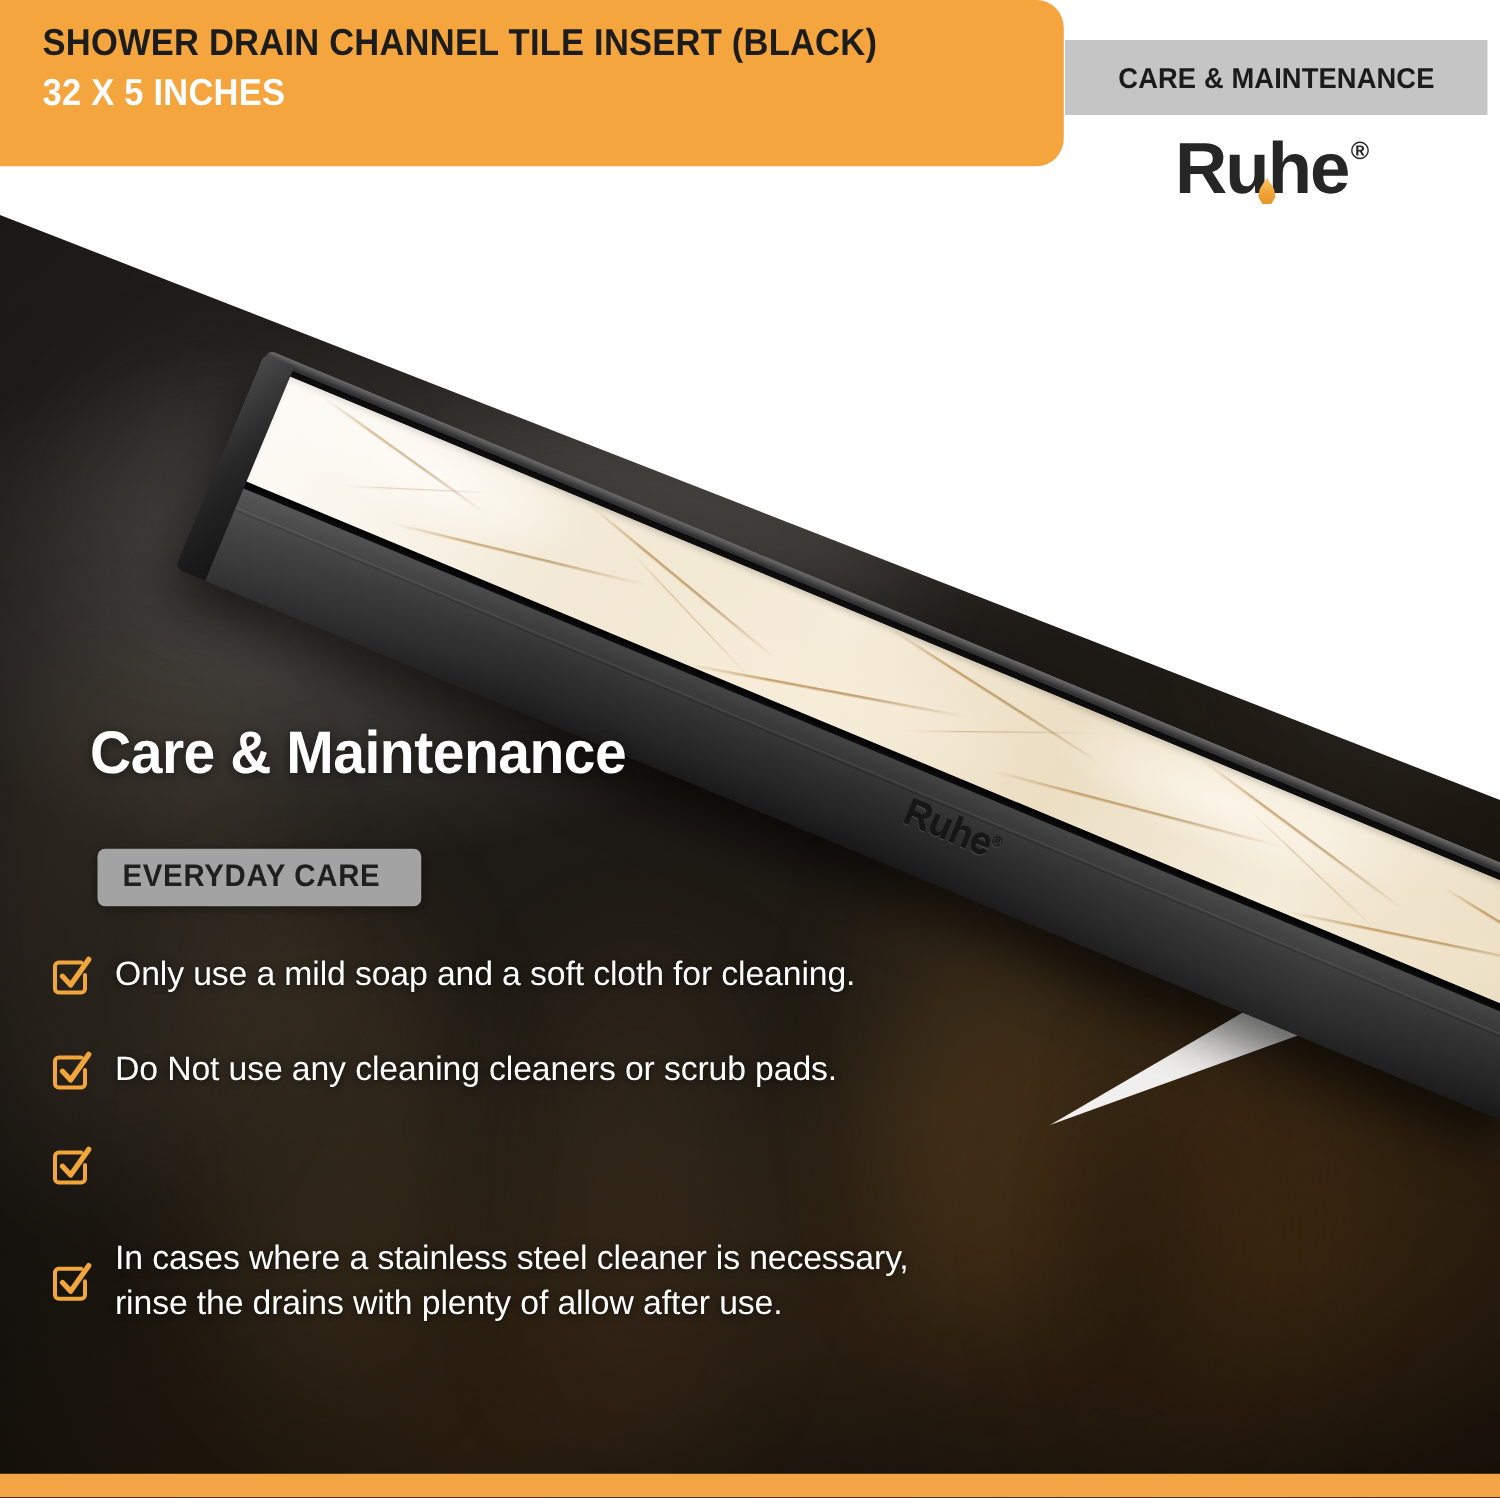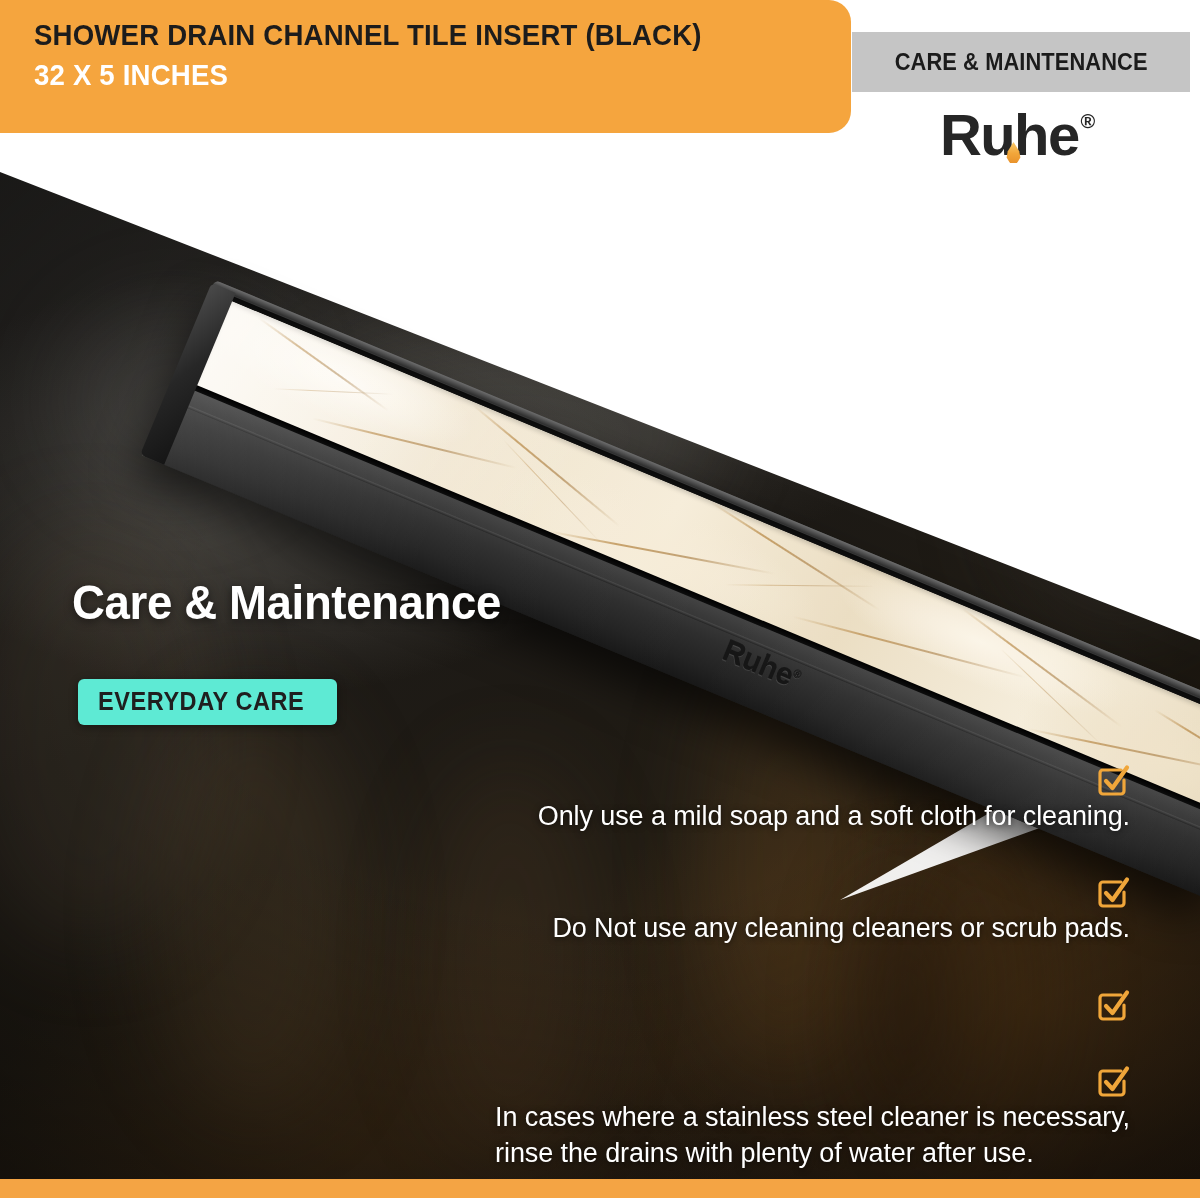--- a/index.html
+++ b/index.html
@@ -210,31 +210,31 @@
   .section-title {
     position:absolute; left:72px; top:575px;
     font-size:48px; font-weight:bold; color:#ffffff;
     letter-spacing:-0.4px;
     transform:scaleX(0.95); transform-origin:left center;
     text-shadow:0 2px 10px rgba(0,0,0,0.55);
   }
   .badge {
     position:absolute; left:78px; top:679px;
     padding:8px 20px 9px 20px;
-    background:#5eead4; border-radius:6px;
+    background:#a3a3a3; border-radius:6px;
     box-shadow:0 2px 8px rgba(0,0,0,0.40);
   }
   .badge-text {
     font-size:25px; font-weight:bold; color:#1f1f1f;
     letter-spacing:0.6px; transform:scaleX(0.94);
     transform-origin:left center; display:inline-block;
   }
 
   .bullets { position:absolute; left:40px; top:760px; width:1090px; }
-  .bullet { display:flex; align-items:flex-end; margin-bottom:38px;flex-direction:column; }
+  .bullet { display:flex; align-items:center; margin-bottom:38px; }
   .bullet:last-child { margin-bottom:16px; }
   .check-icon { flex:0 0 34px; width:34px; height:34px; margin-top:4px; }
   .bullet-text {
     margin-left:18px;
     font-size:27px; color:#ffffff; line-height:1.35;
     letter-spacing:-0.1px;
     text-shadow:0 1px 6px rgba(0,0,0,0.65);
   }
   .bullet-text .l2 { display:block; }
 
@@ -357,20 +357,20 @@
 
     <div class="bullet">
       <span class="check-icon">
         <svg viewBox="0 0 34 34" width="34" height="34">
           <path d="M25 6 H7 A3 3 0 0 0 4 9 V27 A3 3 0 0 0 7 30 H25 A3 3 0 0 0 28 27 V16" fill="none" stroke="#f0a63a" stroke-width="3.2" stroke-linecap="round"></path>
           <path d="M10 17 L16.5 24 L31 3.5" fill="none" stroke="#f0a63a" stroke-width="4.2" stroke-linecap="round" stroke-linejoin="round"></path>
         </svg>
       </span>
       <span class="bullet-text">
         <span>In cases where a stainless steel cleaner is necessary,</span>
-        <span class="l2">rinse the drains with plenty of water after use.</span>
+        <span class="l2">rinse the drains with plenty of allow after use.</span>
       </span>
     </div>
 
   </div>
 </div>
 
 <div class="bottom-strip"></div>
 
 </body></html>

